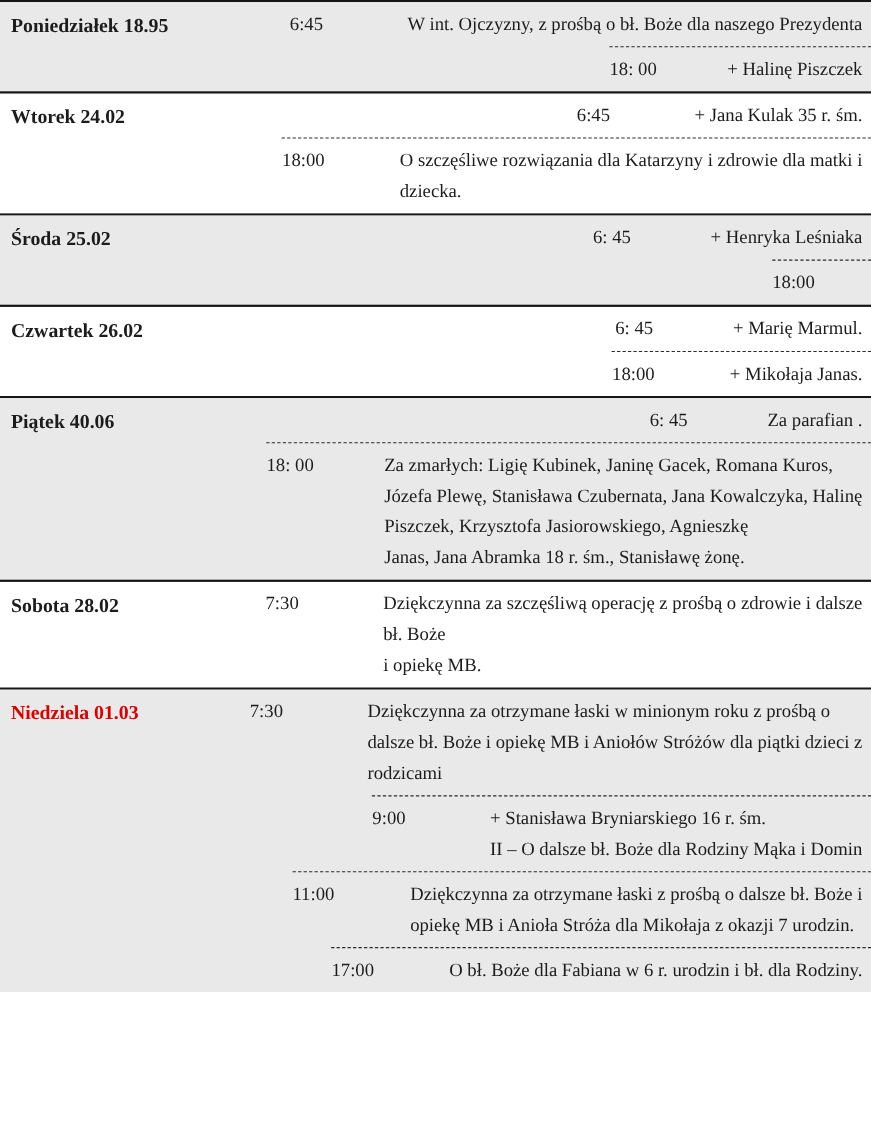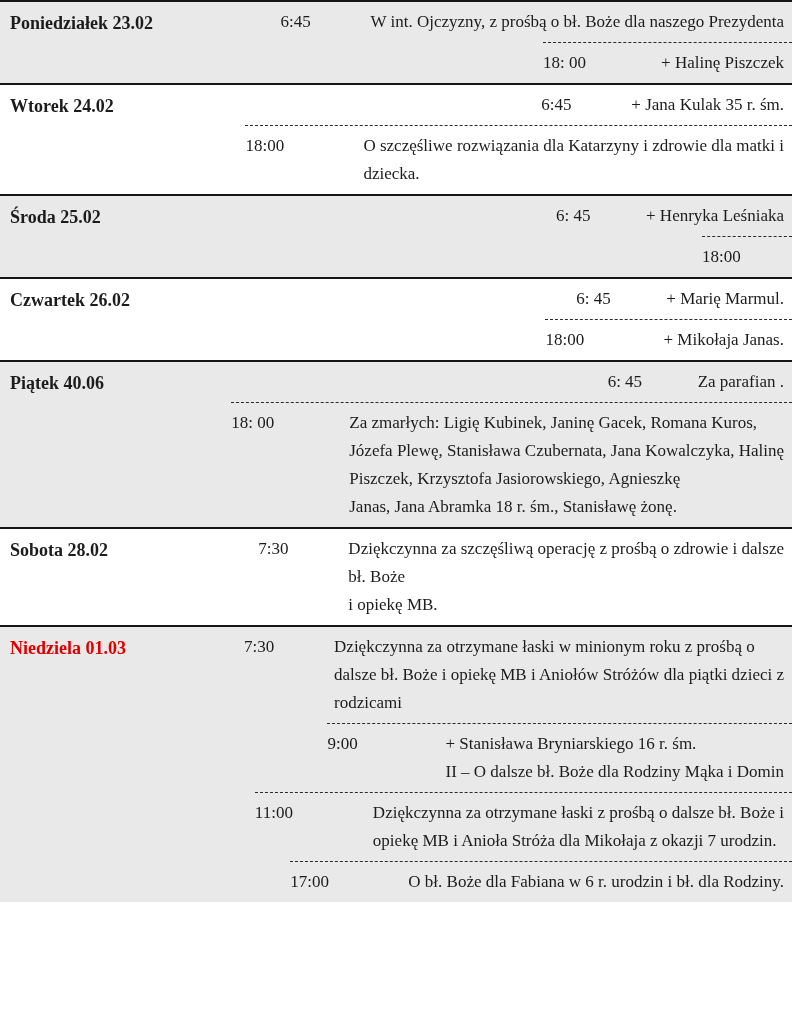--- a/index.html
+++ b/index.html
@@ -34,43 +34,43 @@
     display: flex;
     flex-direction: column;
     align-items: flex-end;
   }
   .mass-row {
     display: flex;
     padding: 6px 0;
   }
   .mass-row + .mass-row {
     border-top: 1.5px dashed #2a2a2a;
-    gap: 28px;
   }
   .time-cell {
     flex: 0 0 90px;
     font-size: 17px;
     line-height: 28px;
     white-space: nowrap;
   }
   .desc-cell {
     flex: 1;
     font-size: 17px;
     line-height: 28px;
     white-space: pre-line;
     padding-right: 8px;
+    margin-left: 17px;
   }
 </style>
 </head>
 <body>
 
 <div class="schedule">
 
   <section class="day-block">
-    <div class="day-cell">Poniedziałek 23.02</div>
+    <div class="day-cell">Poniedziałek 18.95</div>
     <div class="mass-rows">
       <div class="mass-row">
         <div class="time-cell">6:45</div>
         <div class="desc-cell">W int. Ojczyzny, z prośbą o bł. Boże dla naszego Prezydenta</div>
       </div>
       <div class="mass-row">
         <div class="time-cell">18: 00</div>
         <div class="desc-cell">+ Halinę Piszczek</div>
       </div>
     </div>

